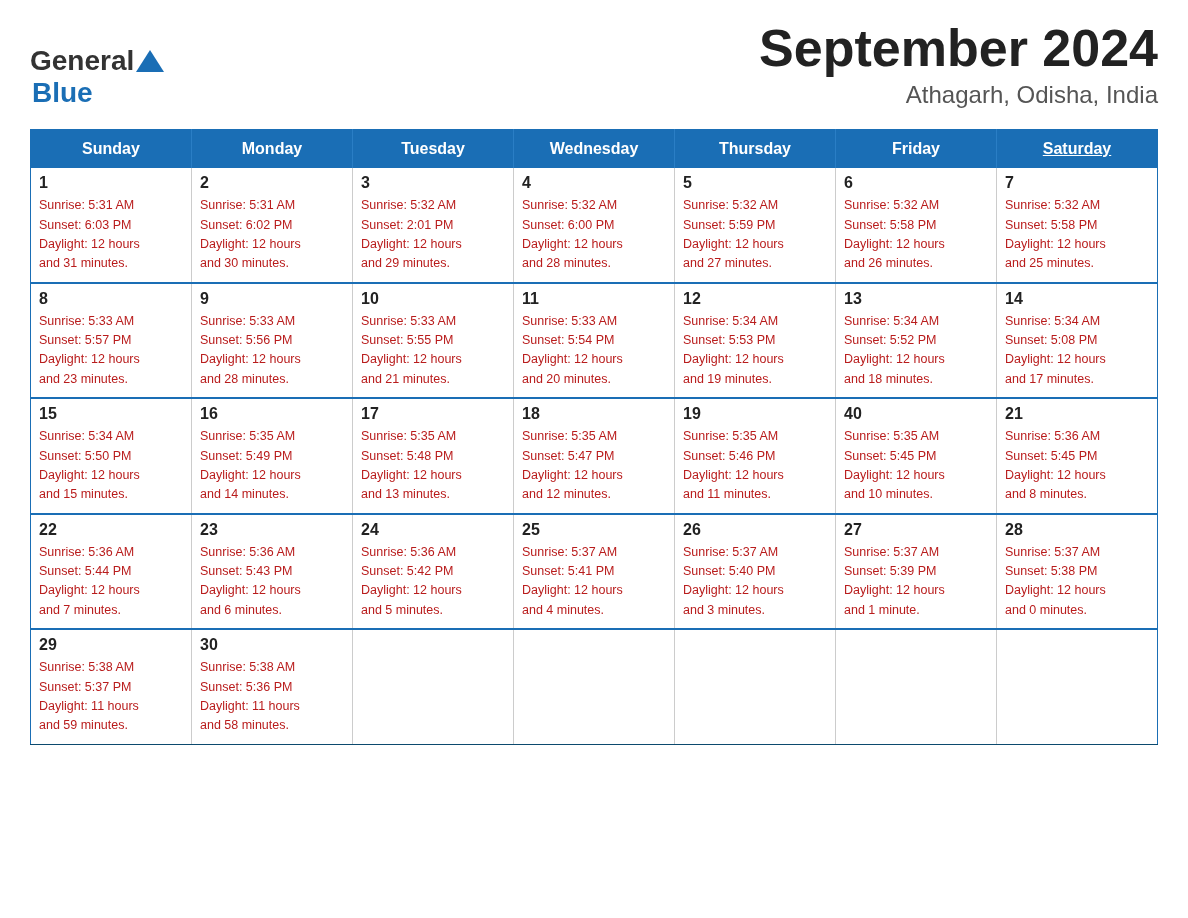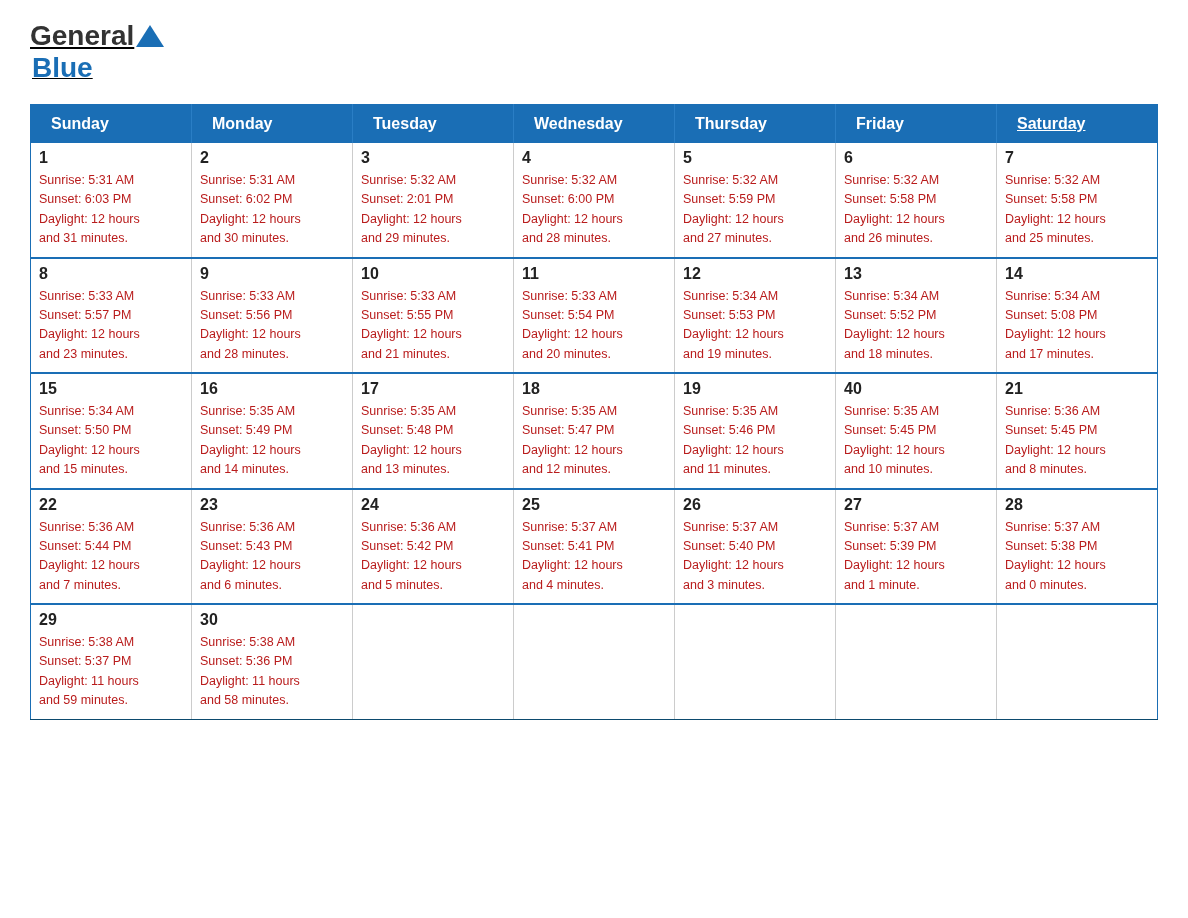--- a/index.html
+++ b/index.html
@@ -8,21 +8,20 @@
       background: #fff;
       padding: 20px 30px;
       width: 1188px;
       min-height: 918px;
     }
     .header-section {
       display: flex;
       justify-content: space-between;
       align-items: flex-end;
       margin-bottom: 20px;
-      text-decoration: underline;
     }
     .logo-text-general {
       font-size: 28px;
       font-weight: bold;
       color: #333;
     }
     .logo-text-blue {
       font-size: 28px;
       font-weight: bold;
       color: #1a6eb5;
@@ -54,21 +53,21 @@
       width: 100%;
       border-collapse: collapse;
       border: 1px solid #1a6eb5;
     }
     .calendar-table th {
       background-color: #1a6eb5;
       color: #fff;
       font-size: 16px;
       font-weight: bold;
       padding: 10px 20px;
-      text-align: left;
+      text-align: center;
       border-right: 1px solid #2a7ec5;
     }
     .calendar-table th:last-child {
       border-right: none;
       text-decoration: underline;
     }
     .calendar-table td {
       vertical-align: top;
       padding: 6px 8px 8px 8px;
       border-right: 1px solid #ccc;
@@ -108,20 +107,24 @@
       <span class="logo-text-general">General</span>
       <div style="position:relative; display:inline-block; margin-left:2px; margin-top:0;">
         <svg width="28" height="26" viewBox="0 0 28 26">
           <polygon points="14,4 28,26 0,26" fill="#1a6eb5"></polygon>
         </svg>
       </div>
     </div>
     <div>
       <span class="logo-text-blue" style="margin-left:2px;">Blue</span>
     </div>
+  </div>
+  <div class="title-section">
+    <div class="month-title">September 2024</div>
+    <div class="location-title">Athagarh, Odisha, India</div>
   </div>
 </div>
 
 <table class="calendar-table">
   <thead>
     <tr>
     <th>Sunday</th>
         <th>Monday</th>
         <th>Tuesday</th>
         <th>Wednesday</th>

